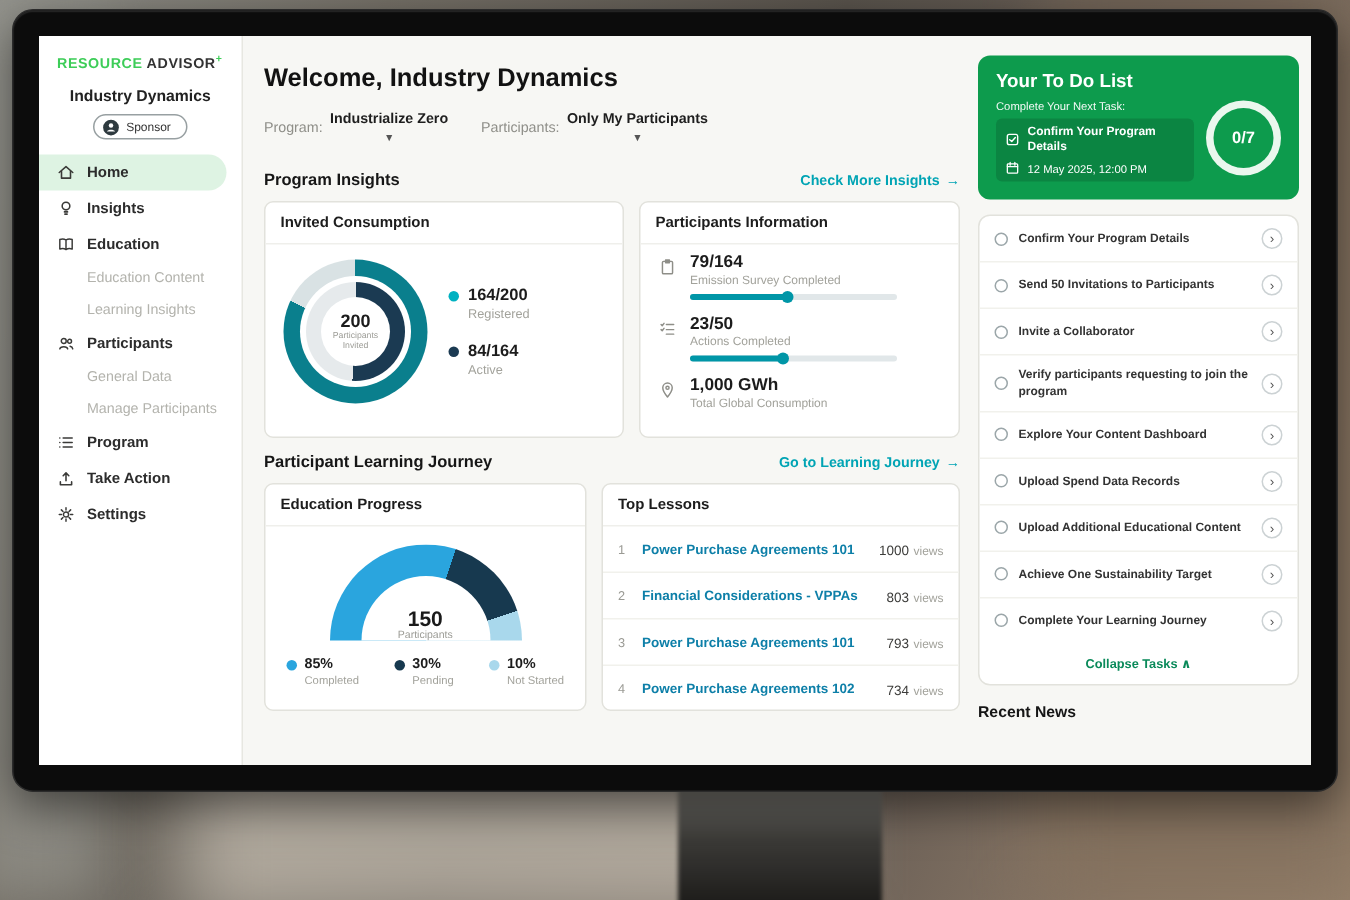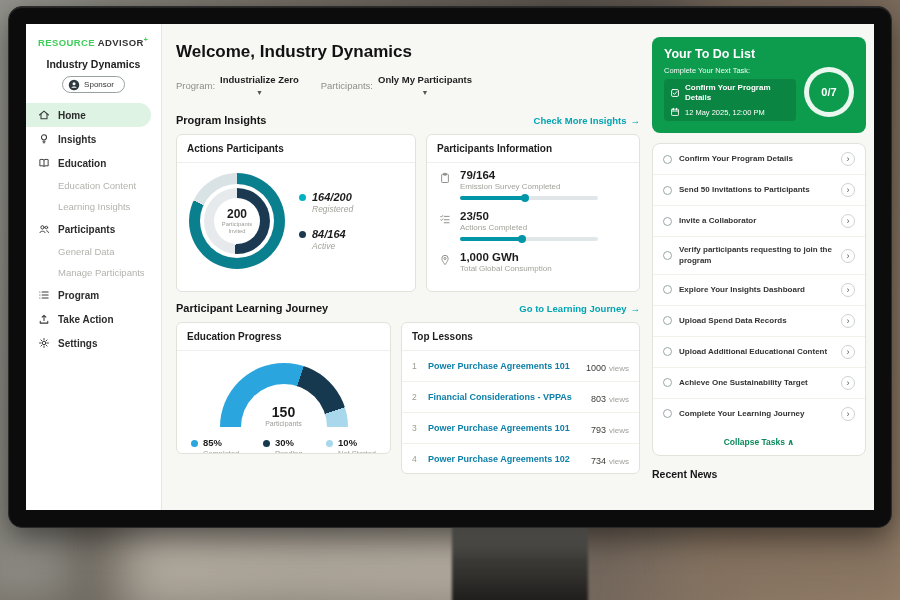--- a/index.html
+++ b/index.html
@@ -50,39 +50,39 @@
   
   .card-invited { width:240px; height:158px; }
   .invited-body { display:flex; align-items:center; gap:14px; padding:10px 12px; }
   .donut { position:relative; width:96px; height:96px; flex:none; }
   .ring-outer { position:absolute; inset:0; border-radius:50%; }
   .ring-gap   { position:absolute; inset:11px; border-radius:50%; background:#fff; }
   .ring-inner { position:absolute; inset:15px; border-radius:50%; }
   .donut-hole { position:absolute; inset:25px; border-radius:50%; background:#fff; display:flex; flex-direction:column; align-items:center; justify-content:center; text-align:center; }
   .donut-value { font-size:12px; font-weight:bold; color:#1c1c1c; }
   .donut-label { font-size:5.8px; color:#9c9c96; line-height:1.25; width:40px; }
-  .legend { display:flex; flex-direction:column; gap:14px;font-style:italic; }
+  .legend { display:flex; flex-direction:column; gap:14px; }
   .legend-item { display:flex; gap:6px; align-items:flex-start; }
   .dot { width:7px; height:7px; border-radius:50%; margin-top:3px; flex:none; }
   .legend-value { font-size:11px; font-weight:bold; color:#1c1c1c; }
   .legend-label { font-size:8.5px; color:#a2a29b; margin-top:1px; }
 
   
   .card-info { flex:1; height:158px; }
   .info-row { display:flex; gap:9px; padding:6px 12px 4px; align-items:flex-start; }
   .iico { width:12px; height:12px; color:#8e8e88; margin-top:3px; flex:none; }
   .iico svg { width:12px; height:12px; display:block; }
   .info-value { font-size:11.5px; font-weight:bold; color:#1c1c1c; }
   .info-label { font-size:8px; color:#a2a29b; margin:1px 0 5px; }
   .bar { width:138px; height:4px; background:#e1e7e9; border-radius:3px; }
   .bar-fill { position:relative; height:100%; background:#0096a7; border-radius:3px; }
   .bar-fill::after { content:''; position:absolute; right:-3px; top:-2px; width:8px; height:8px; border-radius:50%; background:#0096a7; }
 
   
-  .card-edu { width:215px; height:132px; }
+  .card-edu { width:215px; height:152px; }
   .gauge-wrap { position:relative; width:128px; height:64px; margin:12px auto 0; overflow:hidden; }
   .gauge-arc { position:absolute; left:0; top:0; width:128px; height:128px; border-radius:50%; }
   .gauge-hole { position:absolute; left:21px; top:21px; width:86px; height:86px; border-radius:50%; background:#fff; }
   .gauge-center { position:absolute; left:0; right:0; bottom:0; text-align:center; }
   .gauge-value { font-size:14px; font-weight:bold; color:#1a1a1a; }
   .gauge-label { font-size:7px; color:#9c9c96; }
   .gauge-legend { display:flex; justify-content:space-between; padding:10px 14px 0; }
   .gl-item { display:flex; gap:5px; align-items:flex-start; }
   .gl-value { font-size:9.5px; font-weight:bold; color:#1c1c1c; }
   .gl-label { font-size:7.5px; color:#a2a29b; margin-top:1px; }
@@ -252,21 +252,21 @@
       <span class="section-title">Program Insights</span>
       <a class="section-link">
         <span>Check More Insights</span>
         <span>→</span>
       </a>
     </div>
 
     <div class="cards">
 
       <div class="card card-invited">
-        <div class="card-title">Actions Participants</div>
+        <div class="card-title">Invited Consumption</div>
         <div class="invited-body">
           <div class="donut">
             <div class="ring-outer" style="background: conic-gradient(rgb(10, 127, 141) 0deg, rgb(10, 127, 141) 82%, rgb(217, 226, 228) 0deg);"></div>
             <div class="ring-gap"></div>
             <div class="ring-inner" style="background: conic-gradient(rgb(27, 58, 82) 0deg, rgb(27, 58, 82) 51%, rgb(230, 234, 236) 0deg);"></div>
             <div class="donut-hole">
               <span class="donut-value">200</span>
               <span class="donut-label">Participants Invited</span>
             </div>
           </div>
@@ -453,21 +453,21 @@
         <span class="task-label">Invite a Collaborator</span>
         <span class="task-go">›</span>
       </div>
       <div class="task-row">
         <span class="task-check"></span>
         <span class="task-label">Verify participants requesting to join the program</span>
         <span class="task-go">›</span>
       </div>
       <div class="task-row">
         <span class="task-check"></span>
-        <span class="task-label">Explore Your Insights Dashboard</span>
+        <span class="task-label">Explore Your Content Dashboard</span>
         <span class="task-go">›</span>
       </div>
       <div class="task-row">
         <span class="task-check"></span>
         <span class="task-label">Upload Spend Data Records</span>
         <span class="task-go">›</span>
       </div>
       <div class="task-row">
         <span class="task-check"></span>
         <span class="task-label">Upload Additional Educational Content</span>

